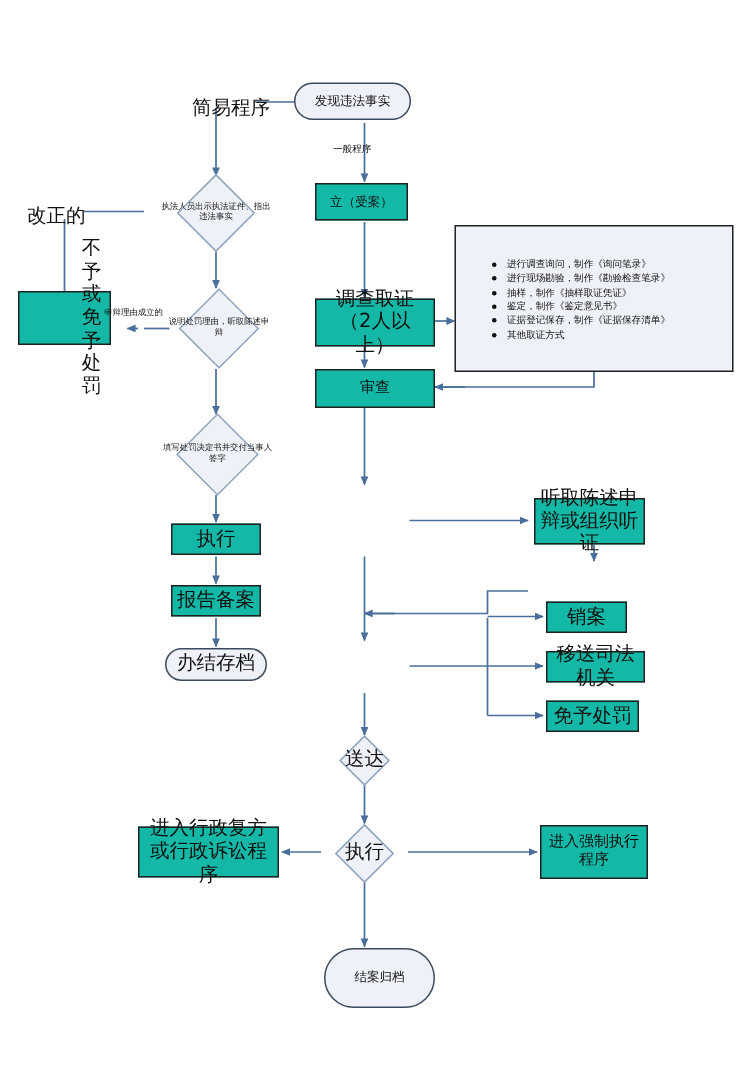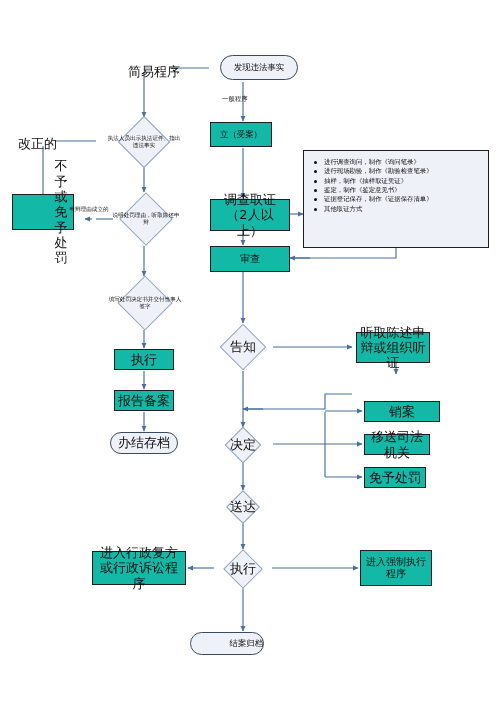--- a/index.html
+++ b/index.html
@@ -72,21 +72,21 @@
   
   .listbox{
     position:absolute;
     box-sizing:border-box;
     background:#eef1f7;
     border:1px solid #20201f;
     z-index:3;
     padding:5px 6px 5px 4px;
   }
   .listbox ul{
-    margin:2px;
+    margin:16px;
     padding:0 0 0 14px;
     list-style:none;
   }
   .listbox li{
     position:relative;
     color:#101010;
     line-height:1.30;
     margin:0 0 1px 0;
     text-align:left;
   }
@@ -173,21 +173,21 @@
       <path d="M243,523 L243,549"></path>
 
       <path d="M214,568 L188,568"></path>
 
       <path d="M272,568 L358,568"></path>
 
       <path d="M243,588 L243,631"></path>
     </g>
   </svg>
 
-  <div class="node round fs8" style="left:220px;top:55px;width:78px;height:25px;">
+  <div class="node round fs8" style="left:196px;top:55px;width:78px;height:25px;">
     <span>发现违法事实</span>
   </div>
 
   <div class="wlabel fs7" style="left:128px;top:63px;">
     <span>简易程序</span>
   </div>
 
   <div class="wlabel fs6" style="left:222px;top:95px;text-align:center;">
     <span>一般程序</span>
   </div>
@@ -247,36 +247,28 @@
       <li class="fs6">鉴定，制作《鉴定意见书》</li>
       <li class="fs6">证据登记保存，制作《证据保存清单》</li>
       <li class="fs6">其他取证方式</li>
     </ul>
   </div>
 
   <div class="node rect thick fs9" style="left:210px;top:246px;width:80px;height:26px;">
     <span>审查</span>
   </div>
 
-  <div class="node dia fs7" style="left:212px;top:323px;width:62px;height:48px;">
-    <div class="dbox" style="width:33px;height:33px;"></div>
-    <div class="dlabel">告知</div>
-  </div>
 
   <div class="node rect thick fs7" style="left:356px;top:332px;width:74px;height:31px;">
     <span style="width:66px;">听取陈述申辩或组织听证</span>
   </div>
 
 
-  <div class="node dia fs7" style="left:212px;top:427px;width:62px;height:36px;">
-    <div class="dbox" style="width:26px;height:26px;"></div>
-    <div class="dlabel">决定</div>
-  </div>
-
-  <div class="node rect thick fs7" style="left:364px;top:401px;width:76px;height:21px;">
+
+  <div class="node rect thick fs7" style="left:364px;top:401px;width:54px;height:21px;">
     <span>销案</span>
   </div>
 
   <div class="node rect thick fs7" style="left:364px;top:434px;width:66px;height:21px;">
     <span>移送司法机关</span>
   </div>
 
   <div class="node rect thick fs7" style="left:364px;top:467px;width:62px;height:21px;">
     <span>免予处罚</span>
   </div>
@@ -292,17 +284,17 @@
   </div>
 
   <div class="node rect thick fs7" style="left:92px;top:551px;width:94px;height:34px;">
     <span style="width:86px;">进入行政复方或行政诉讼程序</span>
   </div>
 
   <div class="node rect thick fs9" style="left:360px;top:550px;width:72px;height:36px;">
     <span style="width:64px;">进入强制执行程序</span>
   </div>
 
-  <div class="node round fs8" style="left:190px;top:632px;width:74px;height:23px;justify-content:flex-end;">
+  <div class="node round fs8" style="left:216px;top:632px;width:74px;height:40px;">
     <span>结案归档</span>
   </div>
 
 </div>
 
 </body></html>

